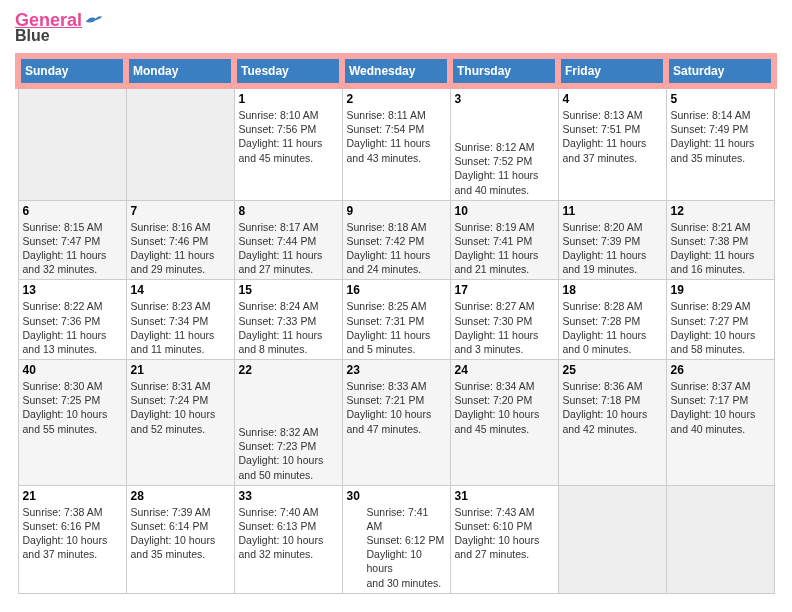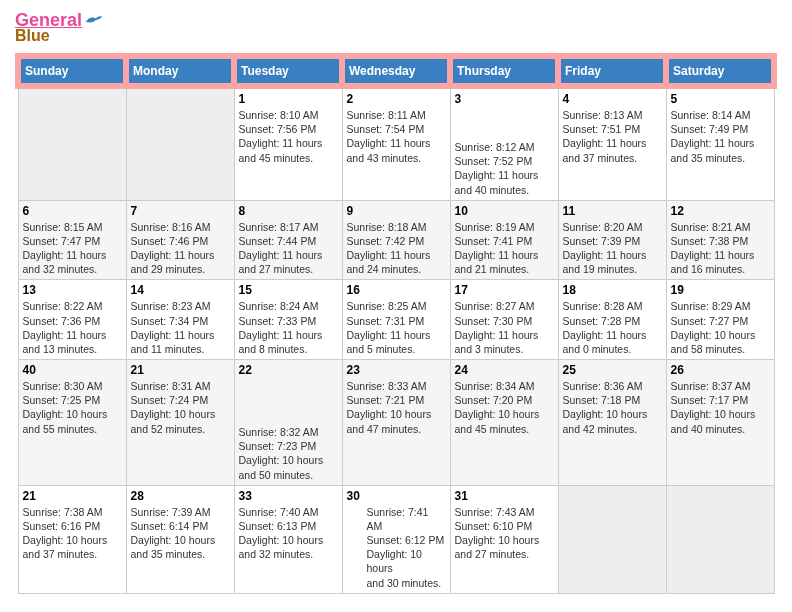--- a/index.html
+++ b/index.html
@@ -89,21 +89,21 @@
 <body>
 
 <div class="header">
   <div class="logo">
     <div class="logo-text">
       <span class="logo-general">General</span>
       <svg class="logo-bird" viewBox="0 0 24 18" fill="#3a7fc1">
         <path d="M2 10 Q8 2 14 6 Q18 2 22 4 Q18 8 14 8 Q10 12 2 10Z"></path>
       </svg>
     </div>
-    <div style="color:#a16207; font-size:16px; font-weight:bold; margin-top:-4px;">Blue</div>
+    <div style="color:#404040; font-size:16px; font-weight:bold; margin-top:-4px;">Blue</div>
   </div>
   <div class="title-block">
     <div class="month-title"></div>
     <div class="location-title"></div>
   </div>
 </div>
 
 <table>
   <thead>
     <tr id="weekday-header">

